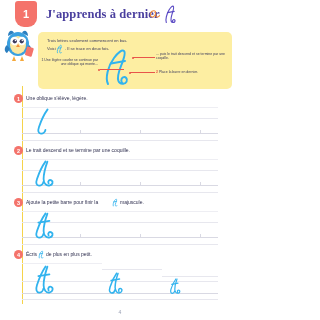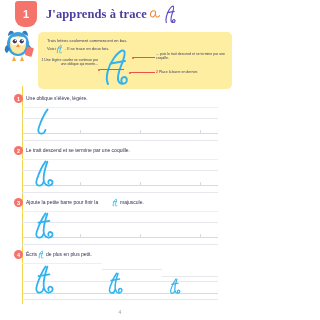--- a/index.html
+++ b/index.html
@@ -102,21 +102,21 @@
 </style>
 </head>
 <body>
 
 <div class="page">
 
   <div class="margin-rule"></div>
 
   <div class="header">
     <div class="lesson-badge">1</div>
-    <div class="title">J'apprends à trace</div>
+    <div class="title">J'apprends à dernier</div>
 
     <div class="title-letter-a">
       <svg viewBox="0 0 14 16" width="14" height="16">
         <g fill="none" stroke="#f08a3c" stroke-width="1.1" stroke-linecap="round">
           <path d="M8.5 6.2 C8.5 4.6 6.4 4.3 5 5.2 C3.2 6.4 2.8 9.5 4.3 10.6 C5.7 11.6 8.2 10.3 8.5 7.8 L8.5 5.6"></path>
           <path d="M8.5 7.5 C8.5 9.6 8.7 10.6 9.6 10.9 C10.6 11.2 11.8 10.5 12.6 9.6"></path>
         </g>
       </svg>
     </div>
 

